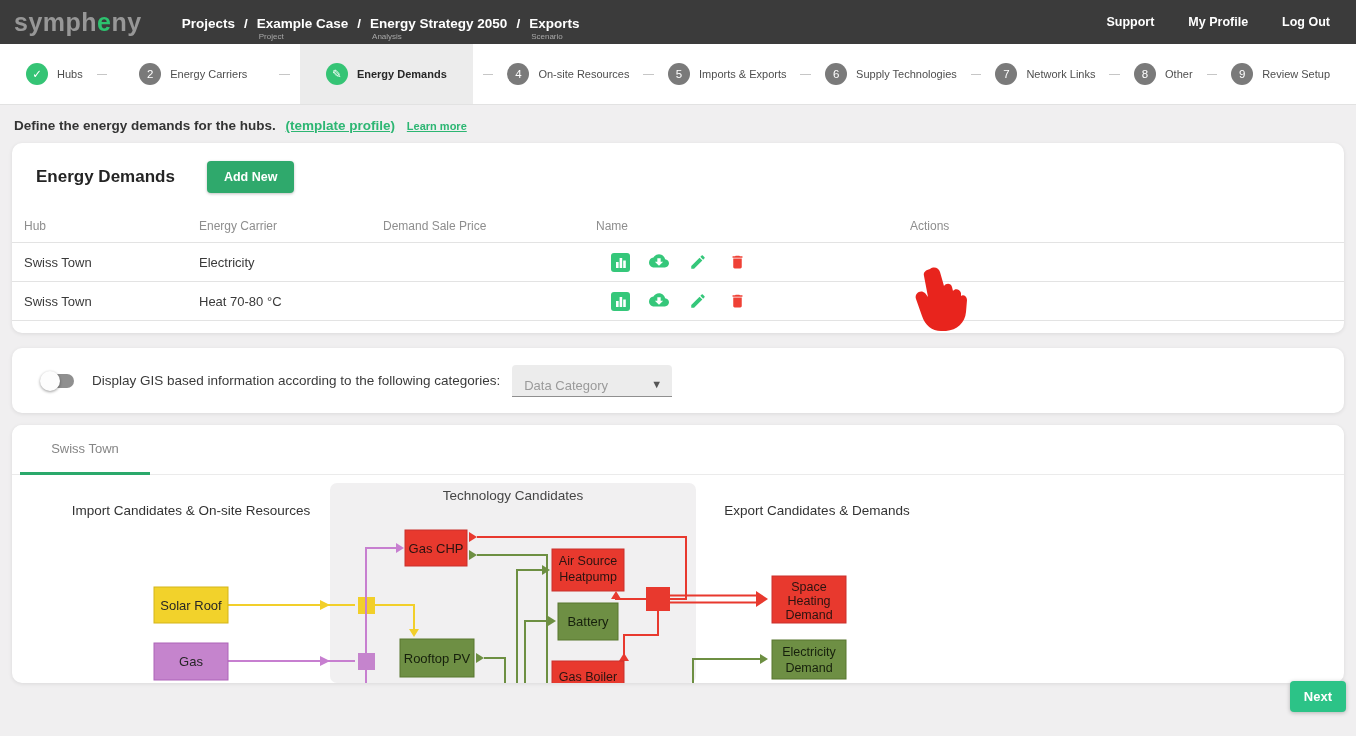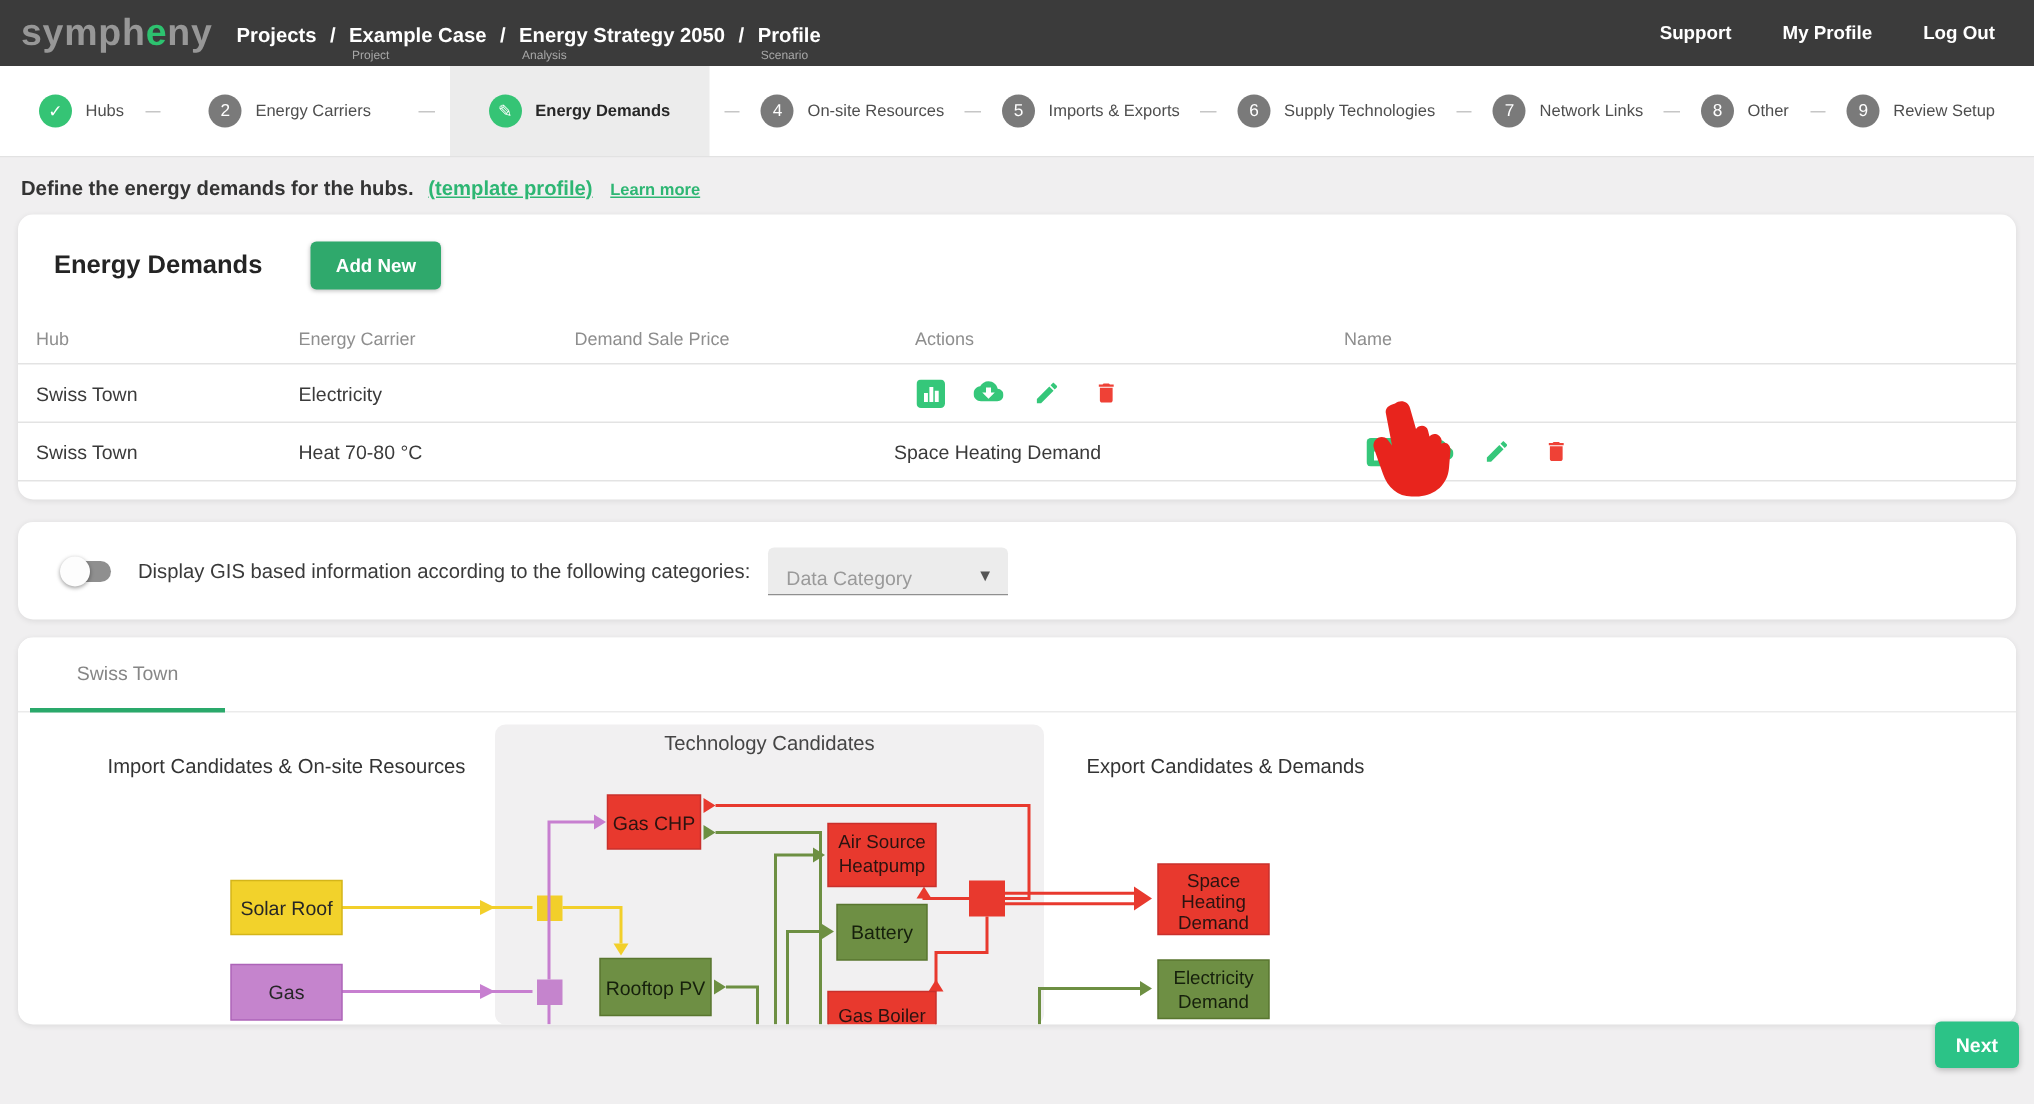--- a/index.html
+++ b/index.html
@@ -2,21 +2,21 @@
 <html><head>
 <meta charset="utf-8">
 <style>
   * { margin:0; padding:0; box-sizing:border-box; }
   html,body { width:1356px; height:736px; overflow:hidden; font-family:"Liberation Sans", sans-serif; background:#f0eff0; }
 
   
   .topbar { height:44px; background:#3b3b3b; display:flex; align-items:center; padding:0 26px 0 14px; position:relative; }
   .logo { font-size:25px; font-weight:700; letter-spacing:.5px; color:#979797; cursor:pointer; }
   .logo .e { color:#2dc26f; }
-  .breadcrumb { display:flex; align-items:flex-start; margin-left:16px; padding-top:2px; }
+  .breadcrumb { display:flex; align-items:flex-start; margin-left:40px; padding-top:2px; }
   .crumb { position:relative; color:#fff; font-weight:700; font-size:13.5px; cursor:pointer; }
   .crumb .sub { position:absolute; left:2px; top:16px; font-size:8px; font-weight:400; color:#a8a8a8; white-space:nowrap; }
   .crumb-sep { color:#fff; font-weight:700; font-size:13.5px; margin:0 9px; }
   .top-links { margin-left:auto; display:flex; gap:34px; }
   .top-link { color:#fff; font-size:12.5px; font-weight:700; cursor:pointer; }
 
   
   .stepper { height:61px; background:#fff; border-bottom:1px solid #e2e2e2; display:flex; align-items:center; padding:0 22px; }
   .step { display:flex; align-items:center; gap:9px; height:100%; padding:0 4px; cursor:pointer; flex:0 0 auto; }
   .step.active { background:#ececec; padding:0 26px; }
@@ -76,21 +76,21 @@
 
 <div class="topbar">
   <div class="logo"><span>symph</span><span class="e">e</span><span>ny</span></div>
   <div class="breadcrumb">
     <span class="crumb"><span>Projects</span></span>
     <span class="crumb-sep">/</span>
     <span class="crumb"><span>Example Case</span><span class="sub">Project</span></span>
     <span class="crumb-sep">/</span>
     <span class="crumb"><span>Energy Strategy 2050</span><span class="sub">Analysis</span></span>
     <span class="crumb-sep">/</span>
-    <span class="crumb"><span>Profile</span><span class="sub">Scenario</span></span>
+    <span class="crumb"><span>Exports</span><span class="sub">Scenario</span></span>
   </div>
   <div class="top-links">
     <span class="top-link">Support</span>
     <span class="top-link">My Profile</span>
     <span class="top-link">Log Out</span>
   </div>
 </div>
 
 <div class="stepper">
   <div class="step done">
@@ -147,22 +147,22 @@
 
 <div class="card card-demands">
   <div class="demands-head">
     <span class="demands-title">Energy Demands</span>
     <button class="btn-add">Add New</button>
   </div>
   <div class="t-row t-head">
     <span>Hub</span>
     <span>Energy Carrier</span>
     <span>Demand Sale Price</span>
+    <span>Name</span>
     <span style="padding-left:14px;">Actions</span>
-    <span>Name</span>
   </div>
 
   <div class="t-row t-data">
     <span>Swiss Town</span>
     <span>Electricity</span>
     <span></span>
     <span class="actions-cell">
       <button class="icon-btn">
         <svg width="19" height="19" viewBox="0 0 19 19">
             <rect x="0" y="0" width="19" height="19" rx="3" fill="#35c77a"></rect>
@@ -186,21 +186,20 @@
             <path fill="#ef4136" d="M6 19c0 1.1.9 2 2 2h8c1.1 0 2-.9 2-2V7H6v12zM19 4h-3.5l-1-1h-5l-1 1H5v2h14V4z"></path>
           </svg>
       </button>
     </span>
   </div>
 
   <div class="t-row t-data">
     <span>Swiss Town</span>
     <span>Heat 70-80 °C</span>
     <span></span>
-    <span>Space Heating Demand</span>
     <span class="actions-cell">
       <button class="icon-btn">
         <svg width="19" height="19" viewBox="0 0 19 19">
             <rect x="0" y="0" width="19" height="19" rx="3" fill="#35c77a"></rect>
             <rect x="5" y="9" width="2.6" height="6" fill="#fff"></rect>
             <rect x="8.6" y="5" width="2.6" height="10" fill="#fff"></rect>
             <rect x="12.2" y="7.5" width="2.6" height="7.5" fill="#fff"></rect>
           </svg>
       </button>
       <button class="icon-btn">

